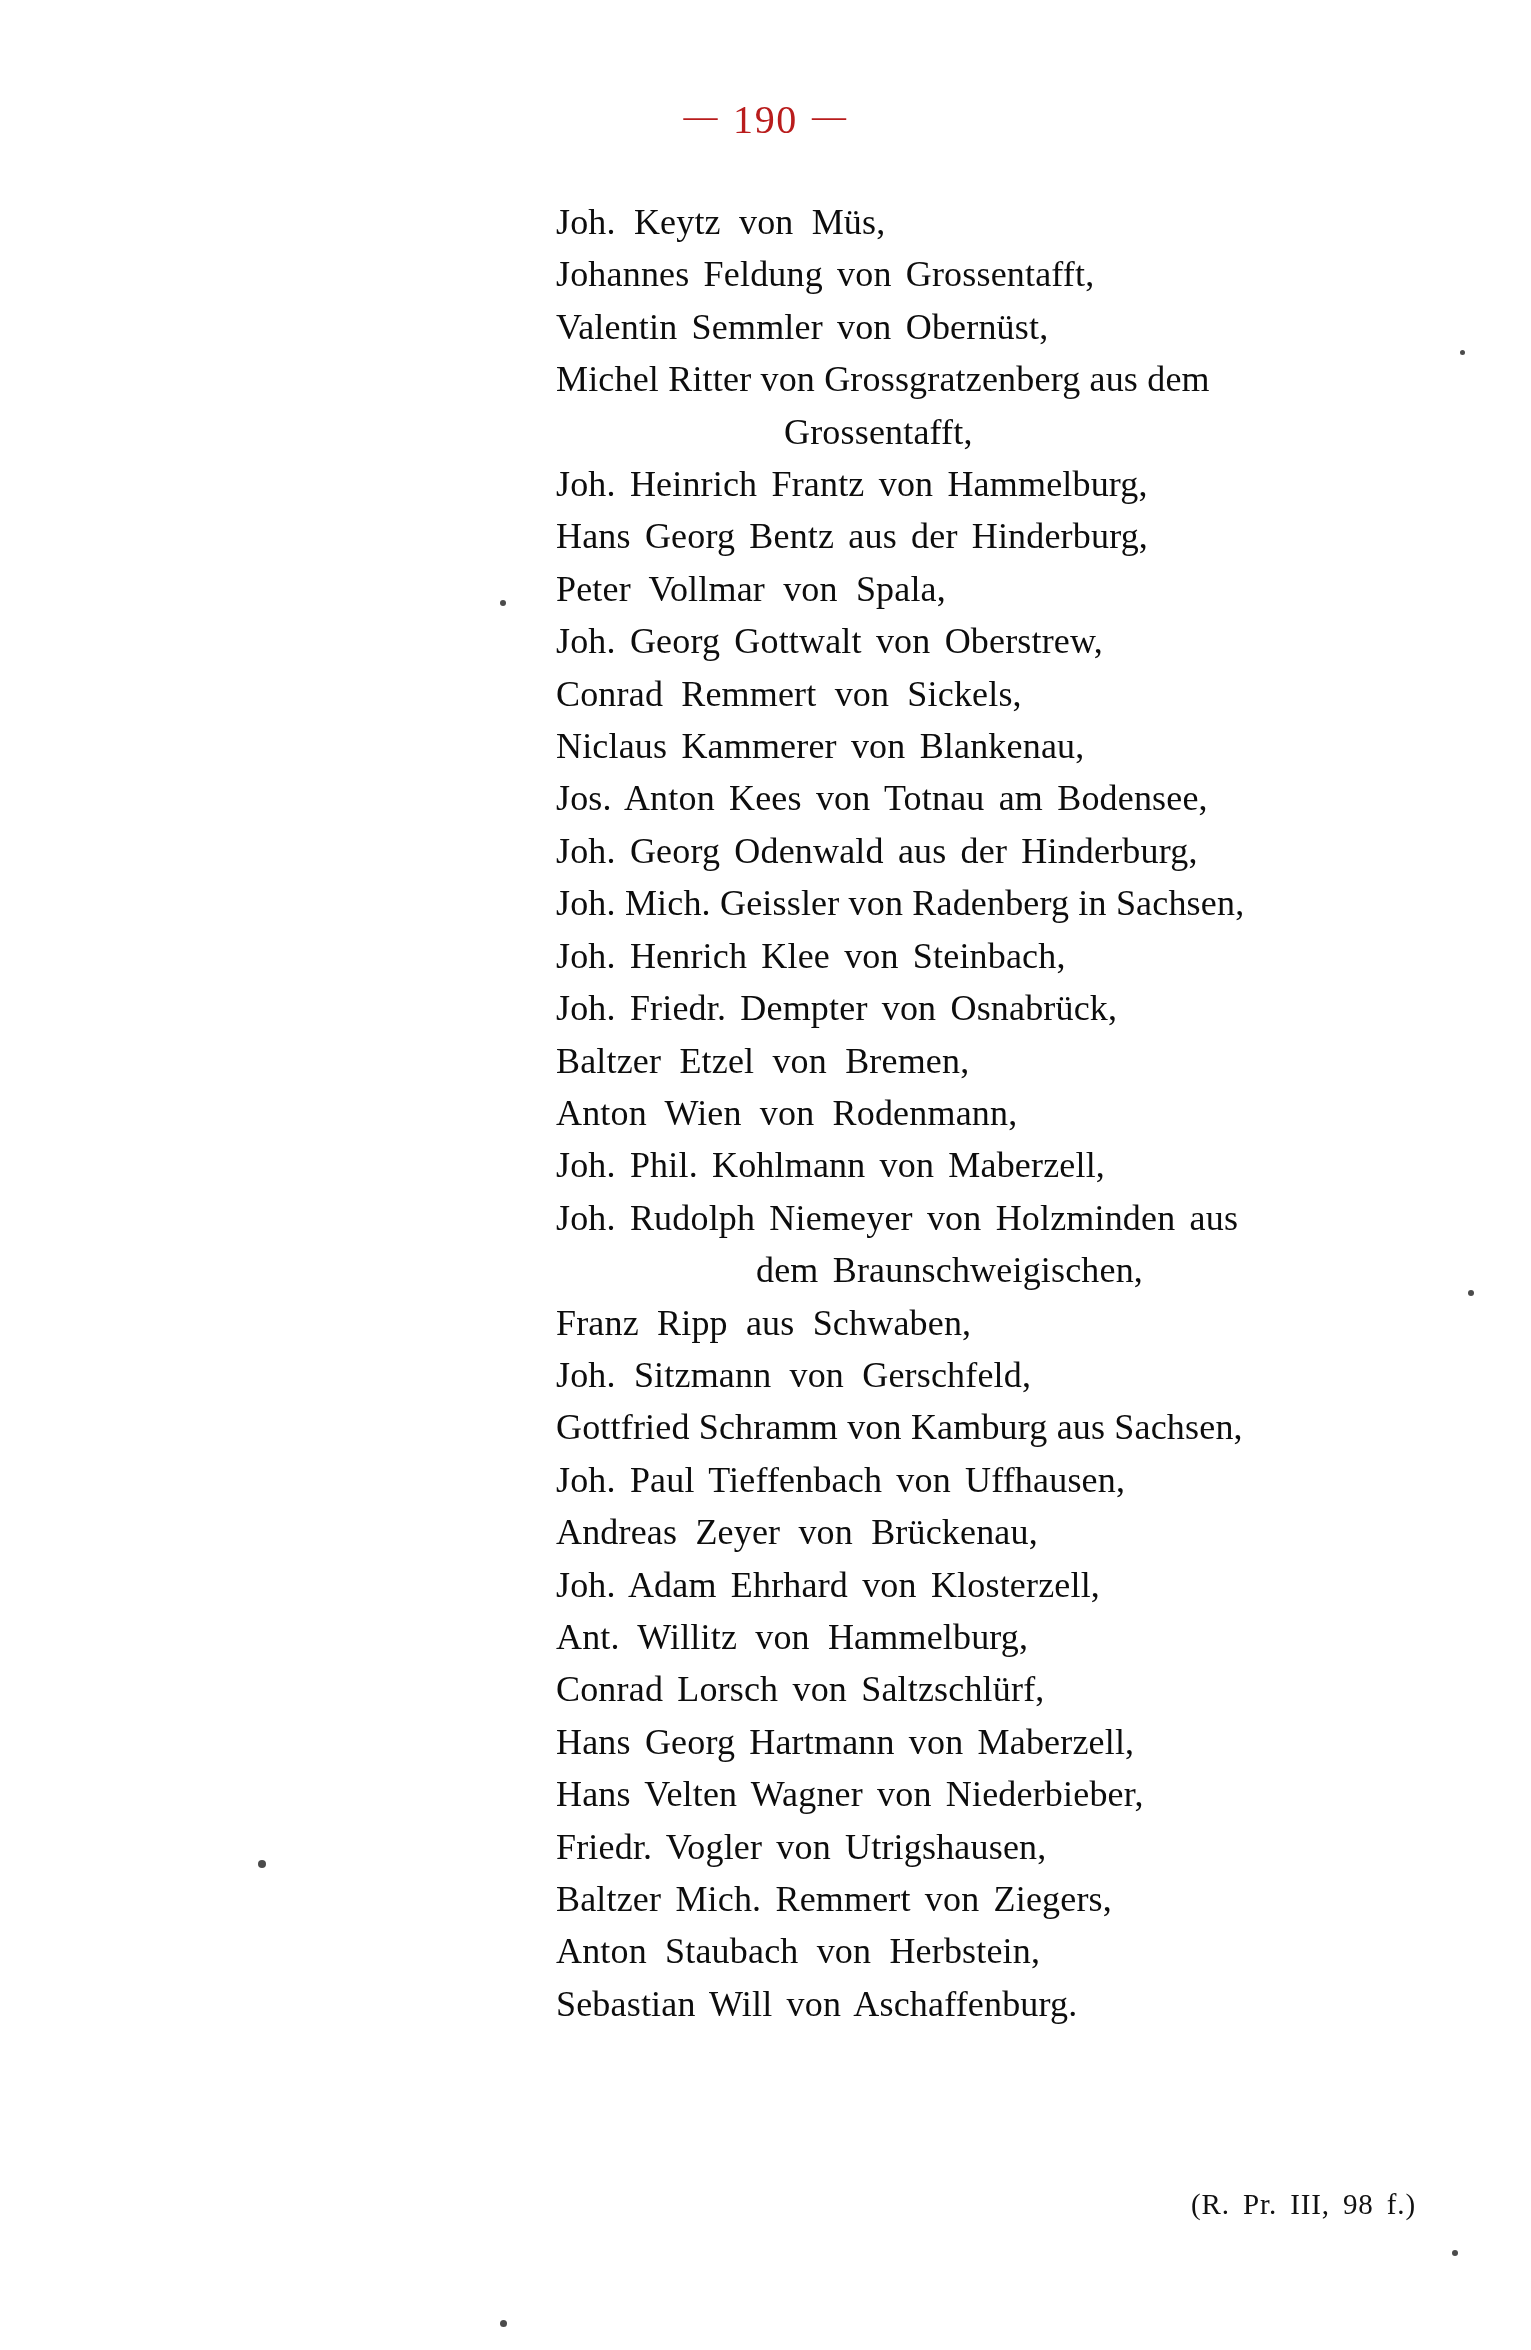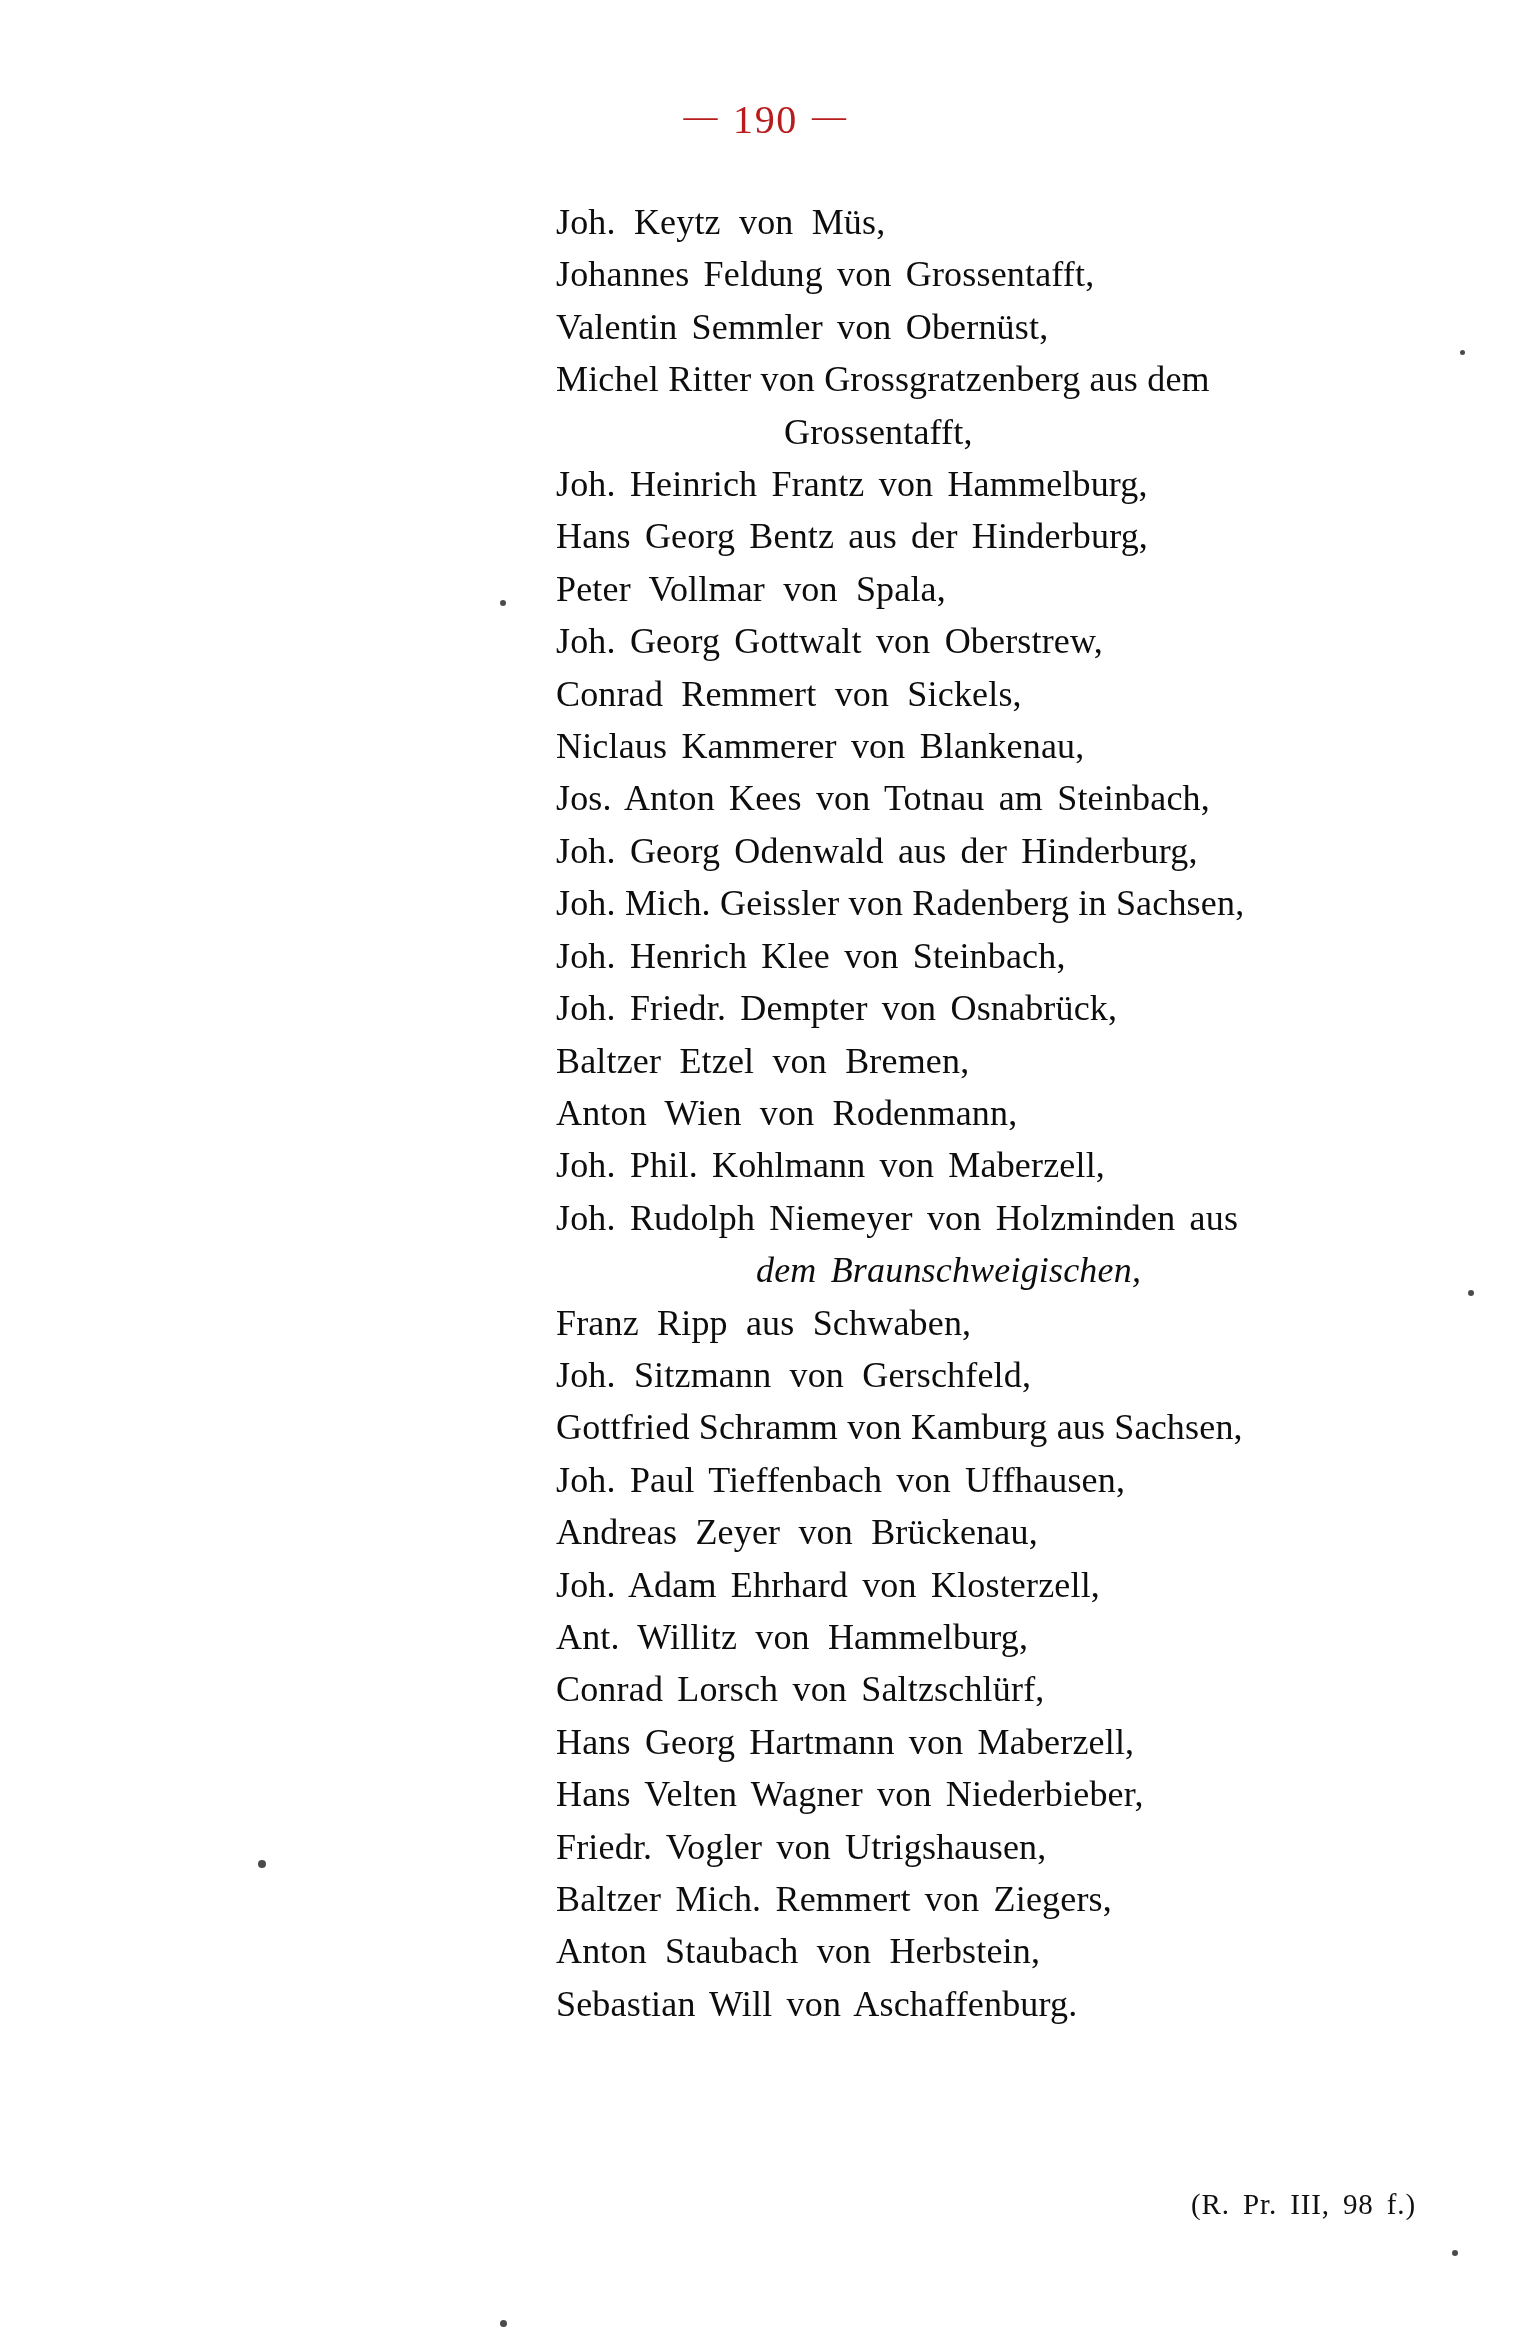--- a/index.html
+++ b/index.html
@@ -56,21 +56,20 @@
   }
   
   .line.sp-wide { word-spacing: 9px; }
   .line.sp-mid  { word-spacing: 5px; }
   .line.sp-tight { word-spacing: 0px; }
   .line.indent-1 {
     padding-left: 228px;
   }
   .line.indent-2 {
     padding-left: 200px;
-    font-style: italic;
   }
   
   .citation {
     position: absolute;
     top: 2188px;
     left: 556px;
     width: 860px;
     text-align: right;
     font-size: 29px;
     letter-spacing: 0.03em;
@@ -106,21 +105,21 @@
       <div class="line sp-mid">Johannes Feldung von Grossentafft,</div>
       <div class="line sp-mid">Valentin Semmler von Obernüst,</div>
       <div class="line sp-tight">Michel Ritter von Grossgratzenberg aus dem</div>
       <div class="line sp-tight indent-1">Grossentafft,</div>
       <div class="line sp-mid">Joh. Heinrich Frantz von Hammelburg,</div>
       <div class="line sp-mid">Hans Georg Bentz aus der Hinderburg,</div>
       <div class="line sp-wide">Peter Vollmar von Spala,</div>
       <div class="line sp-mid">Joh. Georg Gottwalt von Oberstrew,</div>
       <div class="line sp-wide">Conrad Remmert von Sickels,</div>
       <div class="line sp-mid">Niclaus Kammerer von Blankenau,</div>
-      <div class="line sp-mid">Jos. Anton Kees von Totnau am Steinbach,</div>
+      <div class="line sp-mid">Jos. Anton Kees von Totnau am Bodensee,</div>
       <div class="line sp-mid">Joh. Georg Odenwald aus der Hinderburg,</div>
       <div class="line sp-tight">Joh. Mich. Geissler von Radenberg in Sachsen,</div>
       <div class="line sp-mid">Joh. Henrich Klee von Steinbach,</div>
       <div class="line sp-mid">Joh. Friedr. Dempter von Osnabrück,</div>
       <div class="line sp-wide">Baltzer Etzel von Bremen,</div>
       <div class="line sp-wide">Anton Wien von Rodenmann,</div>
       <div class="line sp-mid">Joh. Phil. Kohlmann von Maberzell,</div>
       <div class="line sp-mid">Joh. Rudolph Niemeyer von Holzminden aus</div>
       <div class="line sp-mid indent-2">dem Braunschweigischen,</div>
       <div class="line sp-wide">Franz Ripp aus Schwaben,</div>

